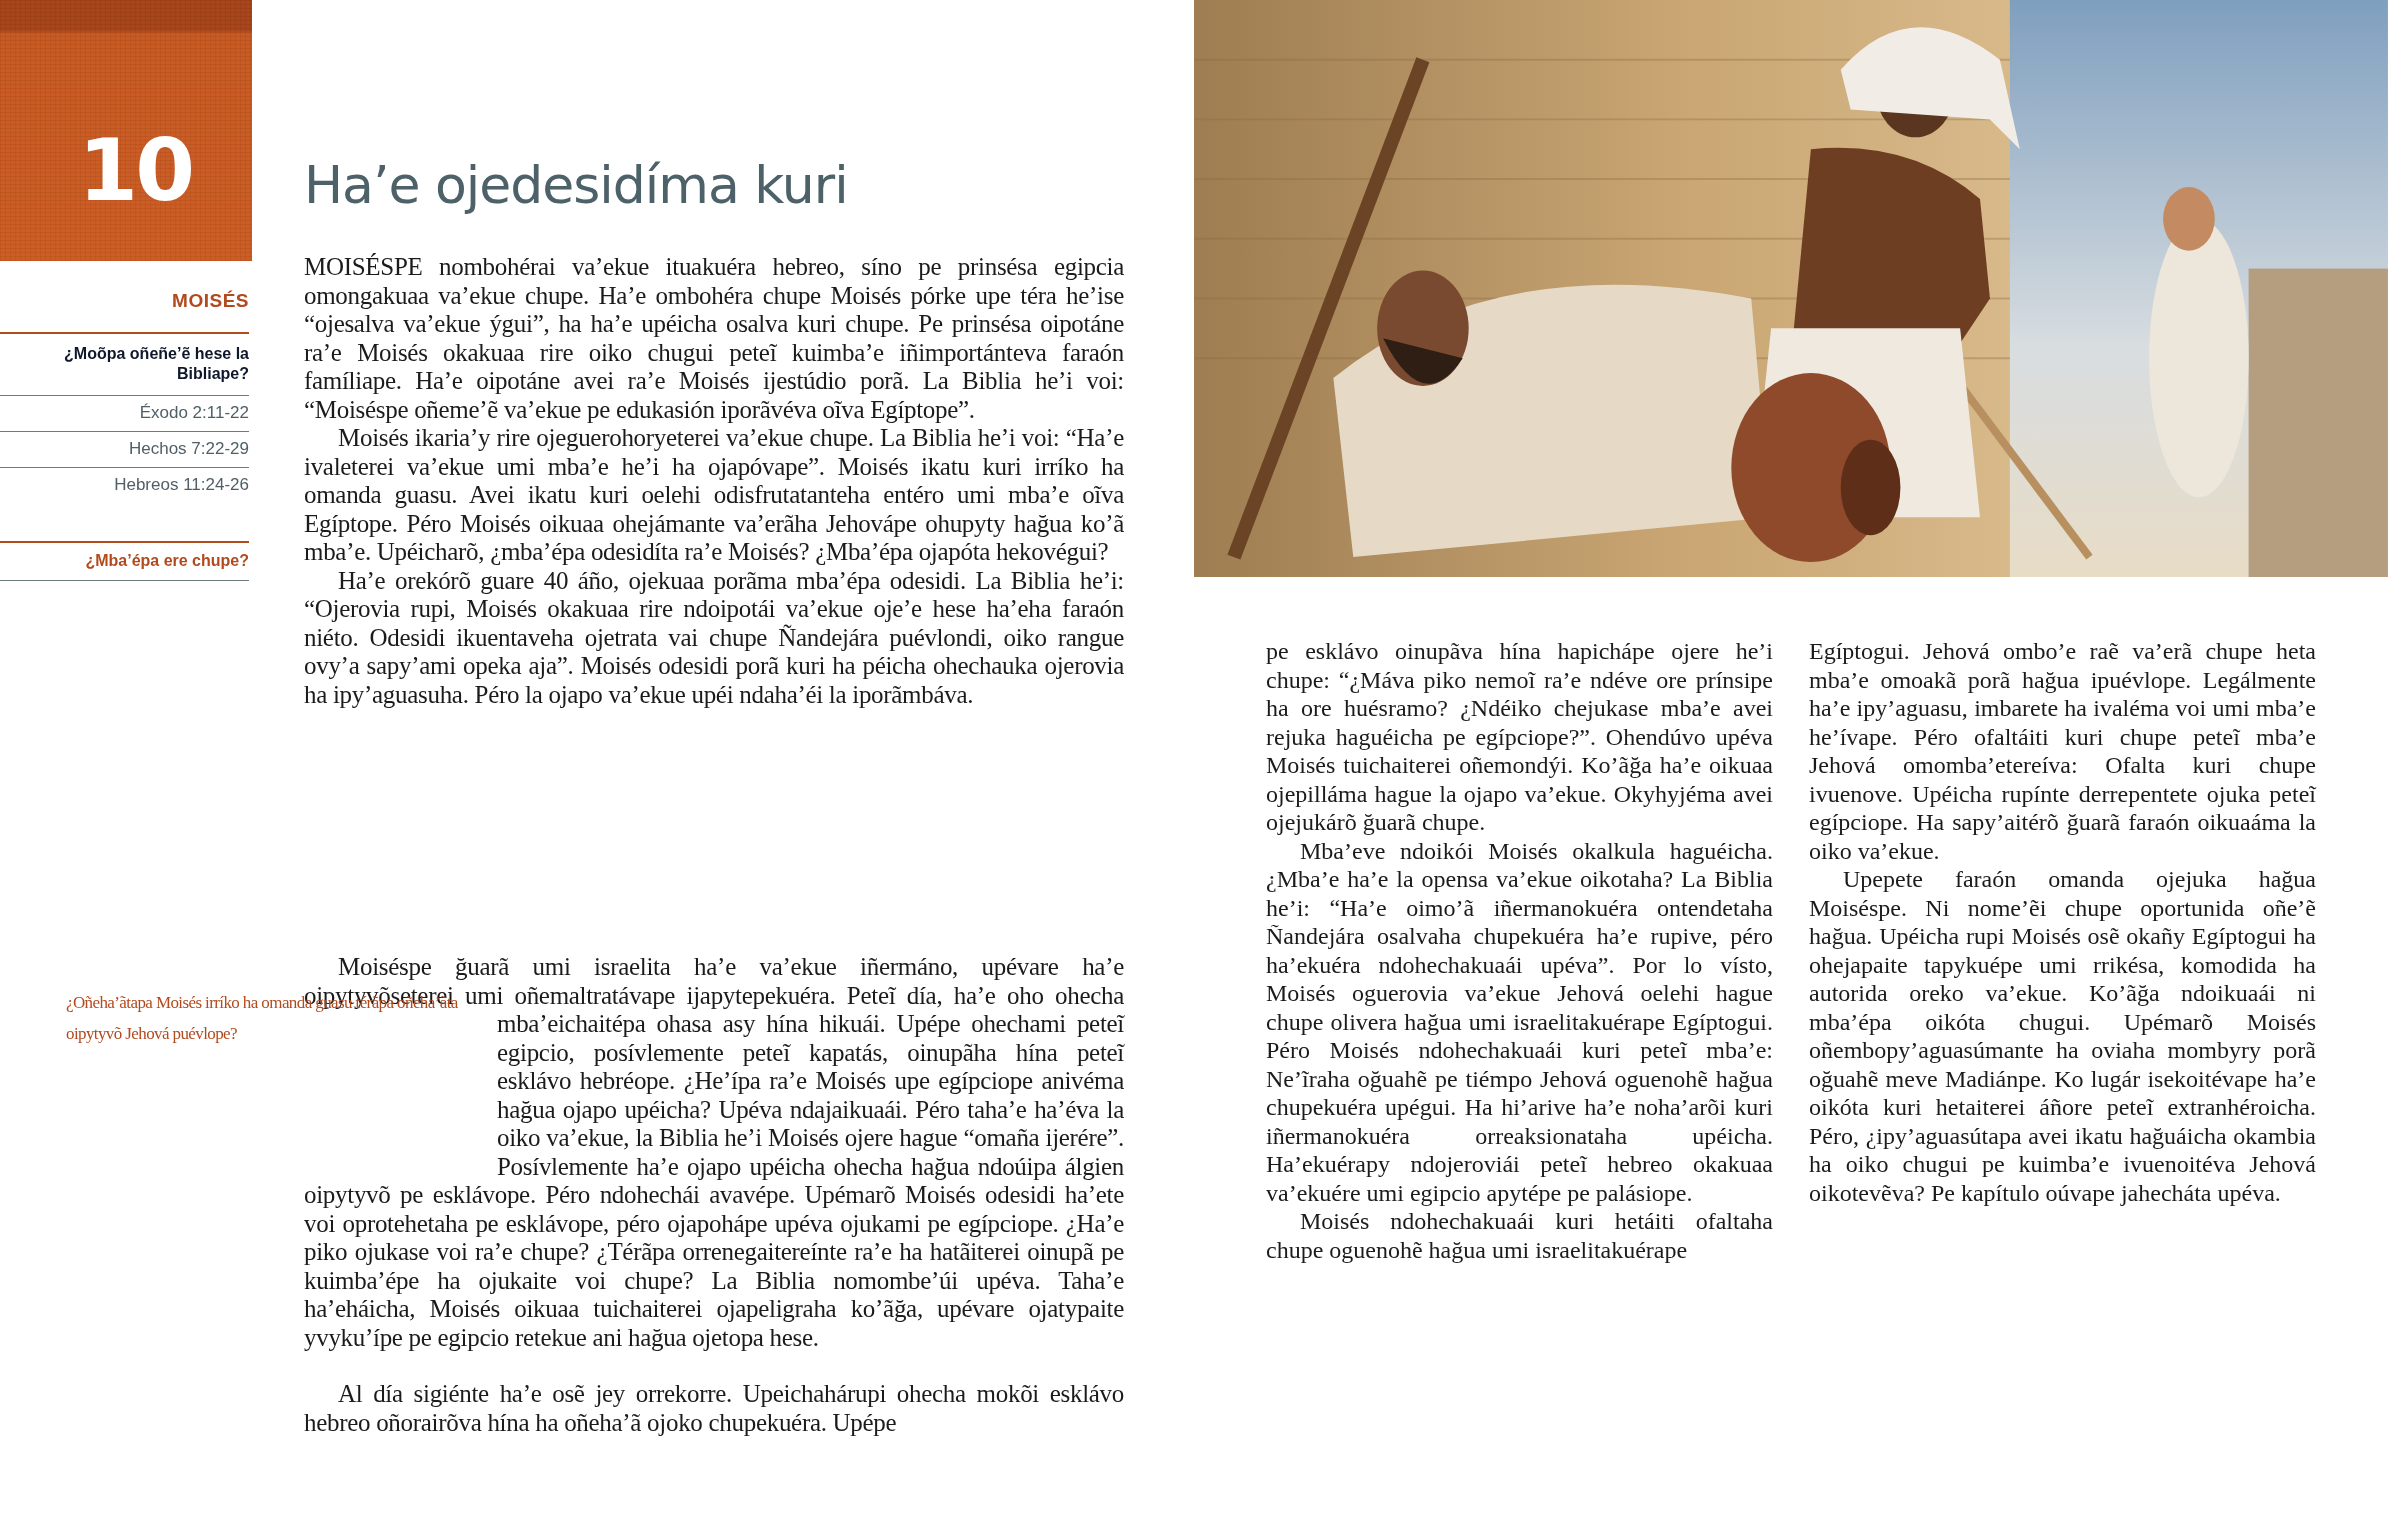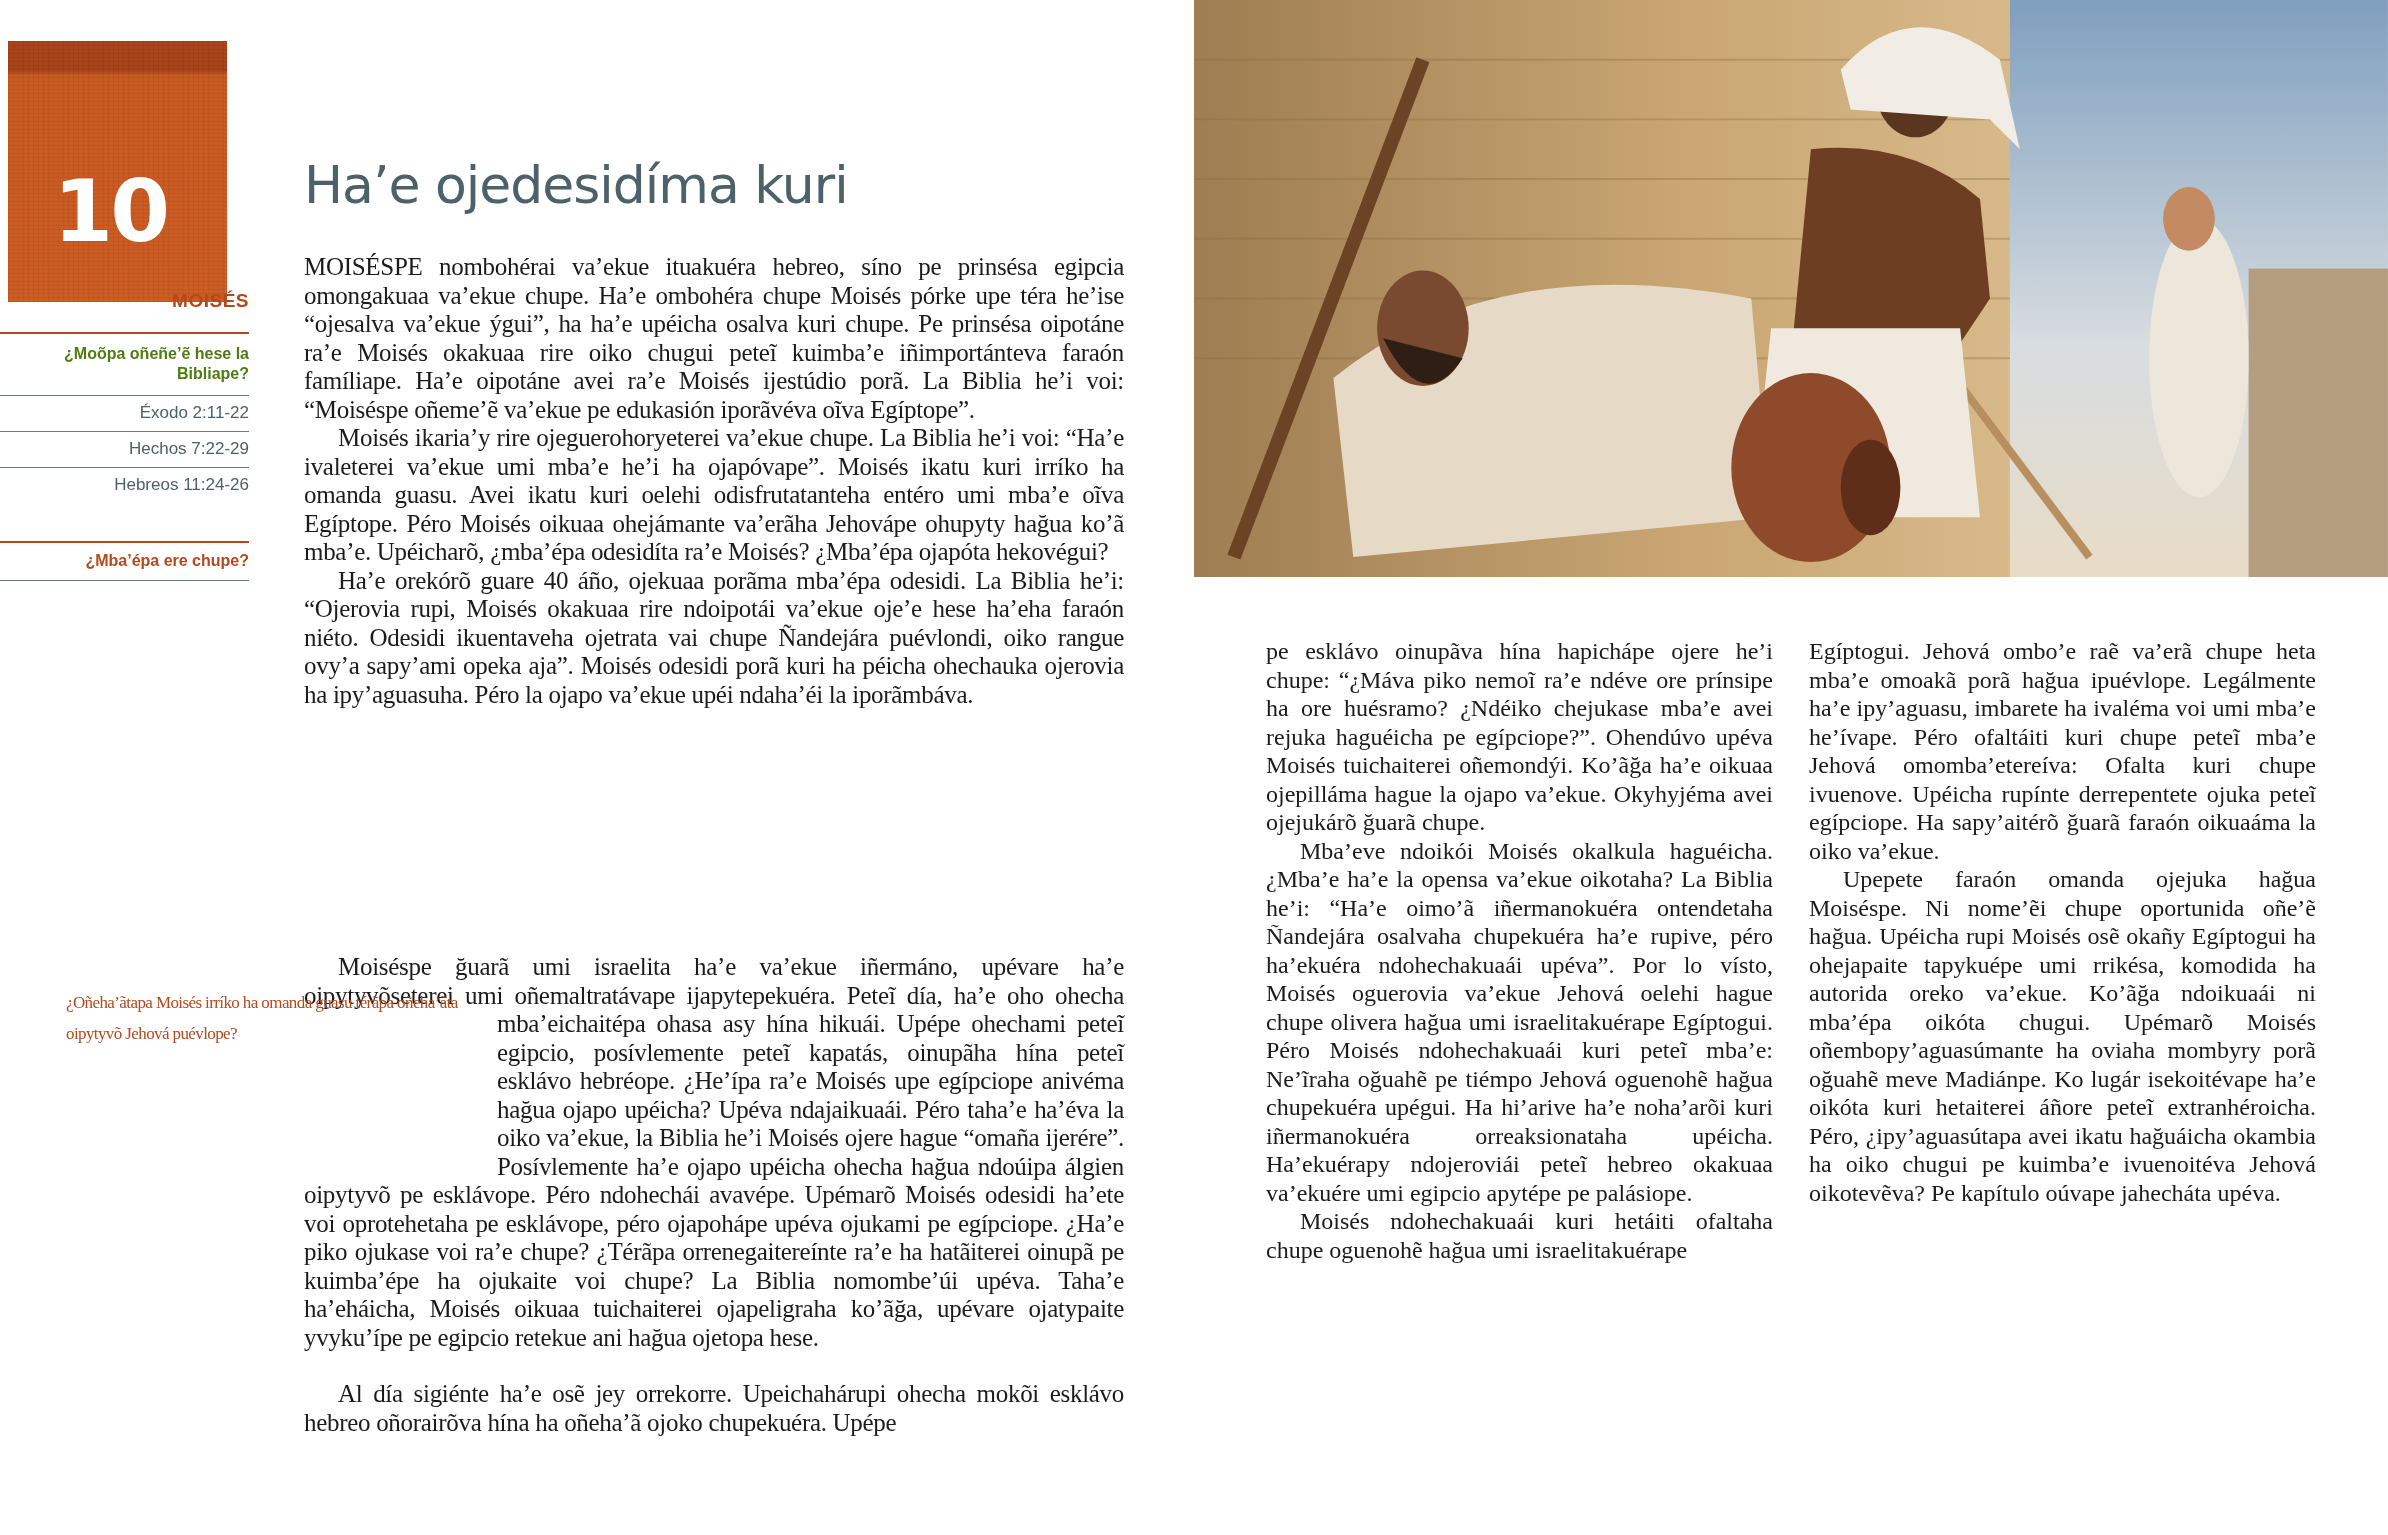--- a/index.html
+++ b/index.html
@@ -3,46 +3,45 @@
 <meta charset="utf-8">
 <style>
   html, body { margin: 0; padding: 0; }
   body {
     width: 2388px; height: 1535px; position: relative; overflow: hidden;
     background: #ffffff; color: #1b1b1b;
     font-family: "Liberation Serif", "DejaVu Serif", serif;
   }
   
   .chapter-block {
-    position: absolute; left: 8px; top: 0; width: 219px; height: 261px;
+    position: absolute; left: 0; top: 0; width: 252px; height: 261px;
     background:
       repeating-linear-gradient(0deg, rgba(0,0,0,0.06) 0 1px, transparent 1px 4px),
       repeating-linear-gradient(90deg, rgba(0,0,0,0.05) 0 1px, transparent 1px 5px),
       linear-gradient(180deg, #a8451a 0px, #a8451a 30px, #c95a22 34px, #cd5d24 100%);
-    margin-top: 41px;
   }
   .chapter-number {
     position: absolute; right: 60px; top: 127px;
     color: #ffffff; font-family: "DejaVu Sans", "Liberation Sans", sans-serif;
     font-weight: bold; font-size: 86px; letter-spacing: -3px; line-height: 1;
   }
   
   .sidebar {
     position: absolute; left: 0; top: 261px; width: 249px;
     font-family: Liberation Sans, sans-serif;
     text-align: right;
   }
   .sb-title {
     color: #b24a1e; font-weight: bold; font-size: 19px; letter-spacing: 0.5px;
     padding: 29px 0 20px 0;
   }
   .sb-rule-orange { border-top: 2px solid #b24a1e; }
   .sb-rule-gray { border-top: 1.5px solid #6d7b80; }
   .sb-q1 {
-    color: #4d7c0f; font-weight: bold; font-size: 16px; line-height: 20px;
+    color: #0f172a; font-weight: bold; font-size: 16px; line-height: 20px;
     padding: 10px 0 11px 40px;
   }
   .sb-ref {
     color: #4f5f66; font-size: 17px; line-height: 20px; padding: 7px 0 8px 0; margin-left: 32px;
   }
   .sb-gap { height: 38px; }
   .sb-q2 {
     color: #b24a1e; font-weight: bold; font-size: 16px; line-height: 20px;
     padding: 8px 0 9px 0;
   }

